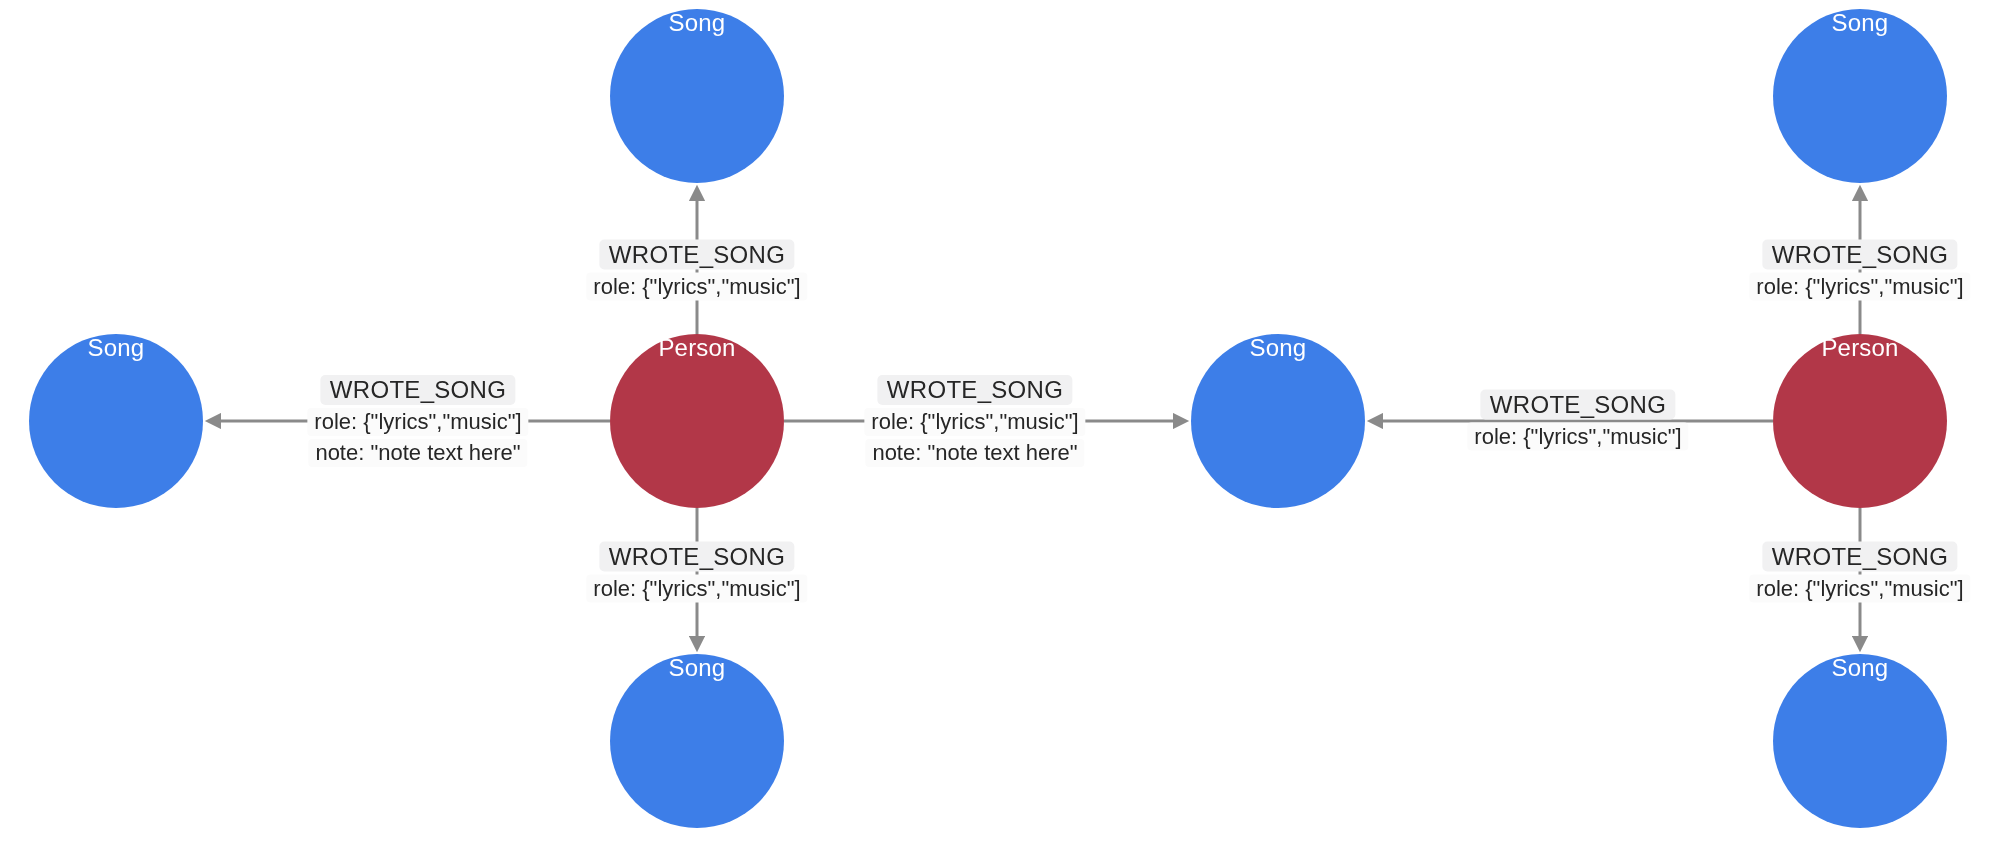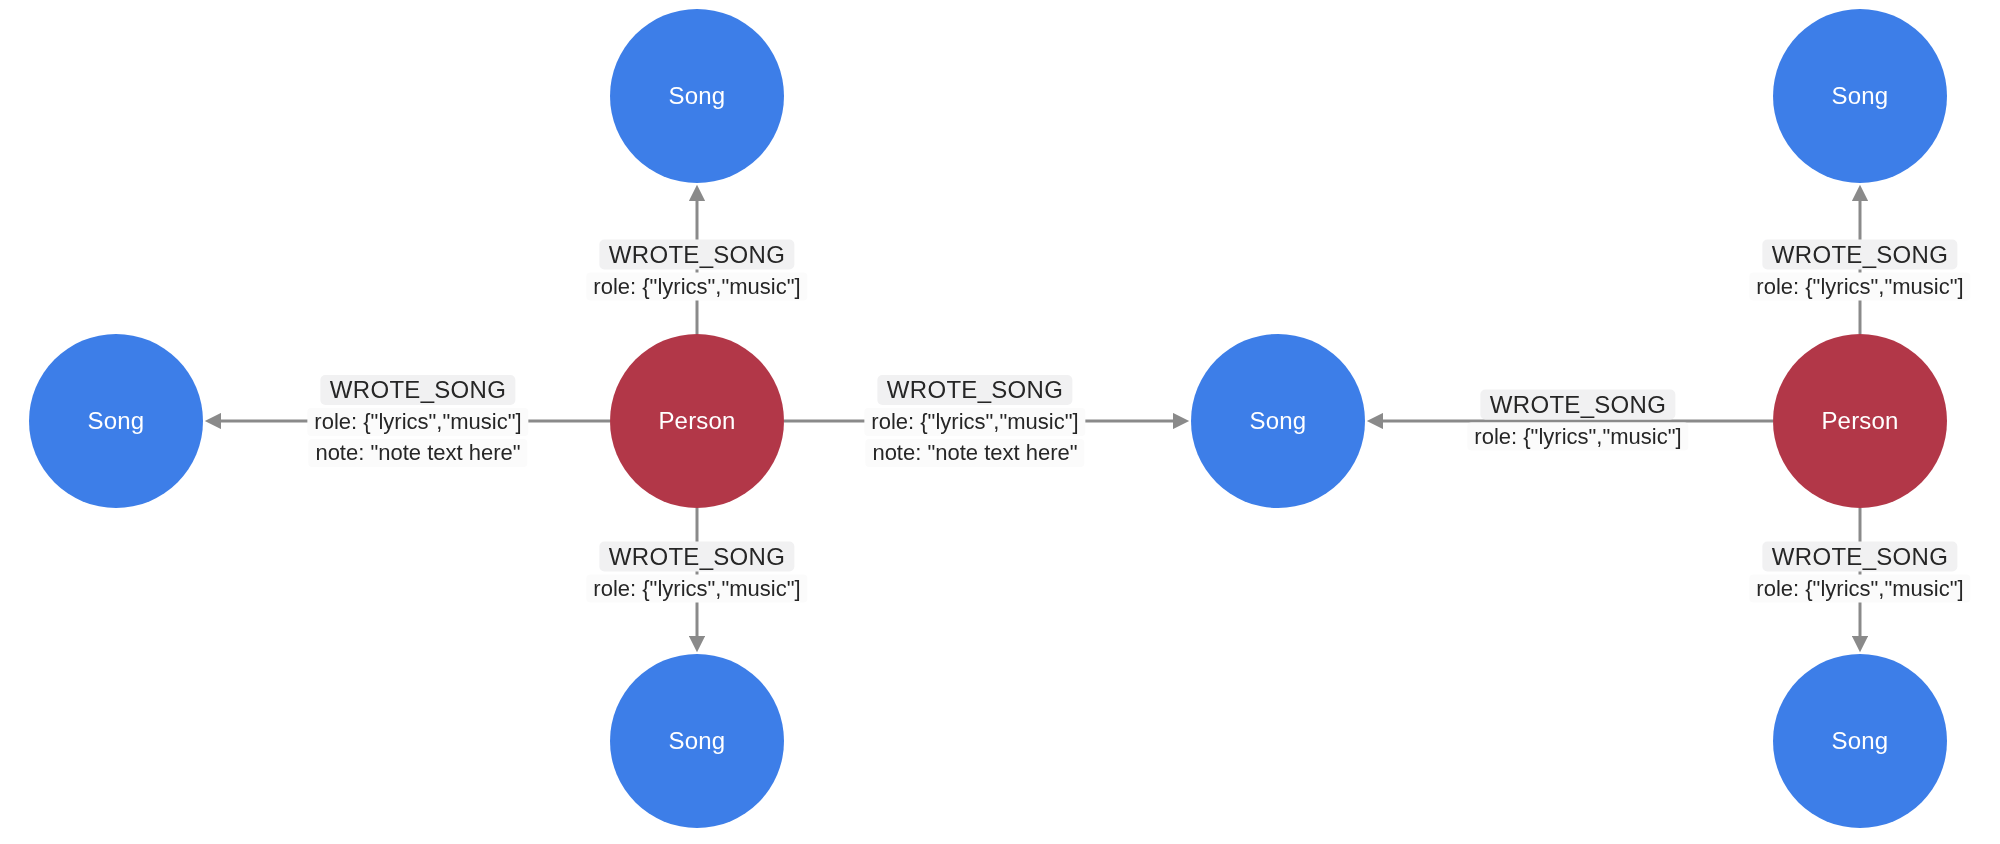--- a/index.html
+++ b/index.html
@@ -12,21 +12,20 @@
   }
   #edges-svg {
     position: absolute;
     left: 0; top: 0;
     z-index: 1;
   }
   .node {
     position: absolute;
     border-radius: 50%;
     display: flex;
-    align-items: center;
     justify-content: center;
     z-index: 3;
     cursor: pointer;
   }
   .node-label {
     font-size: 24px;
     letter-spacing: 0.2px;
   }
   .edge-label {
     position: absolute;

